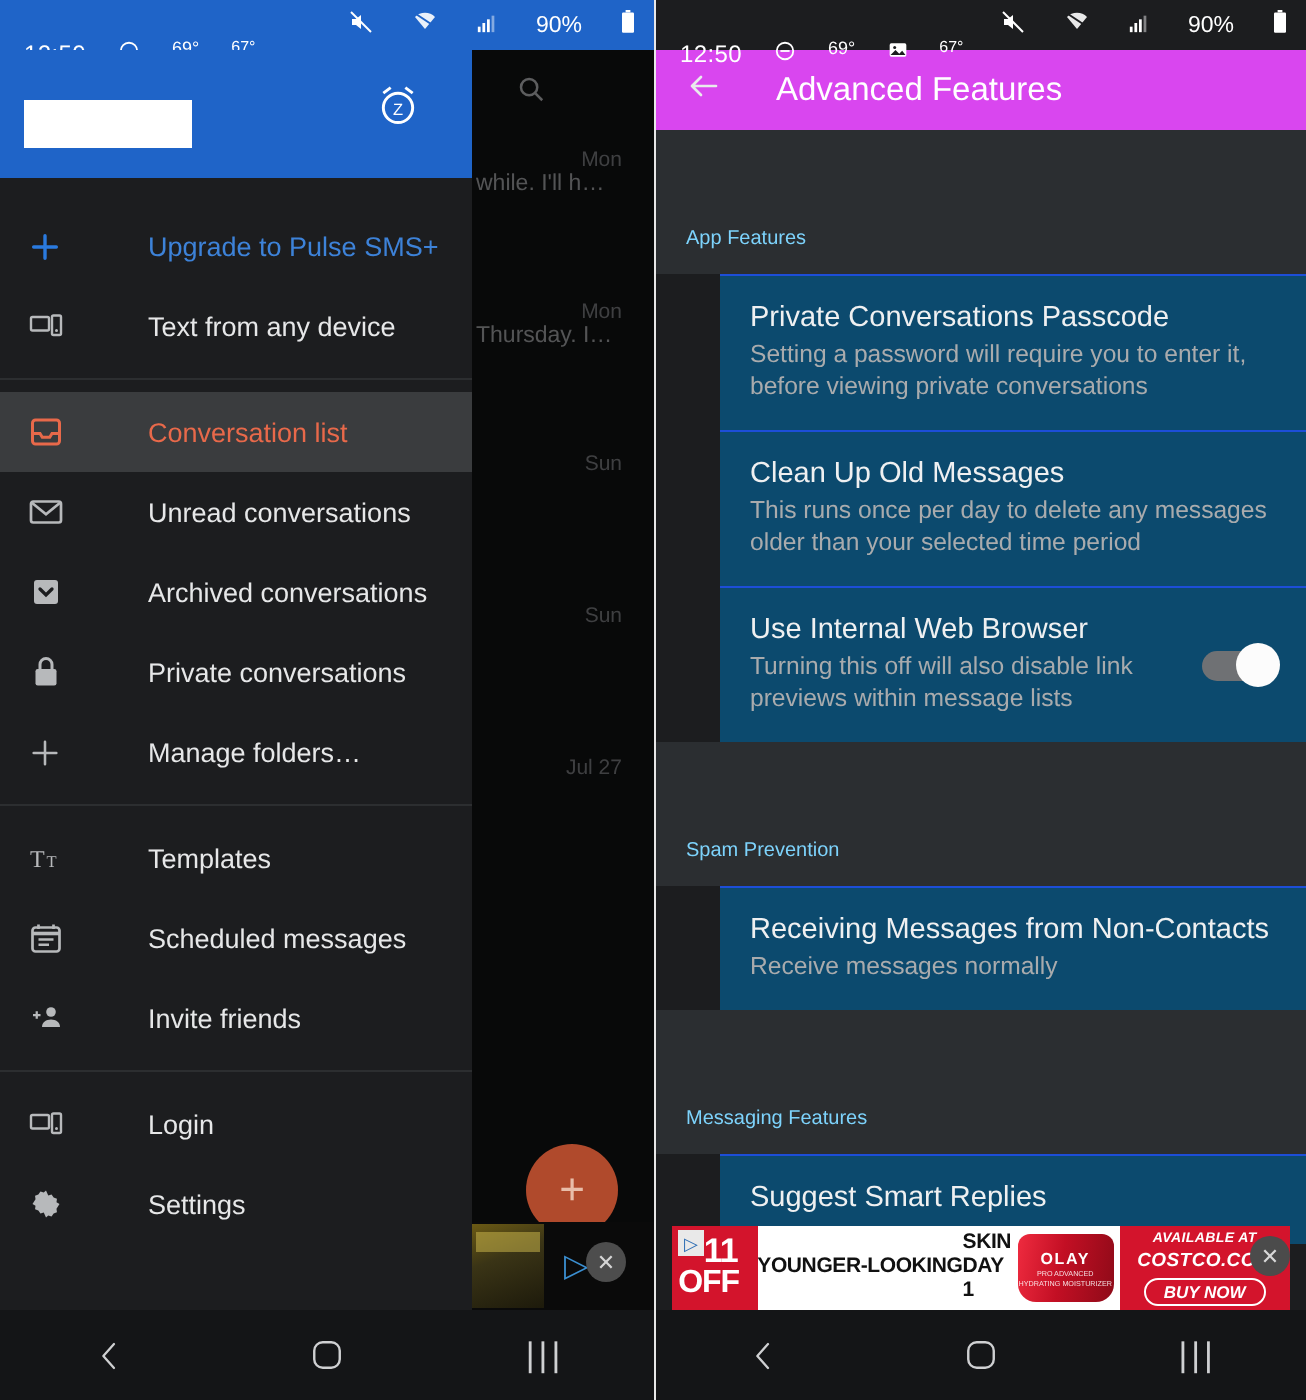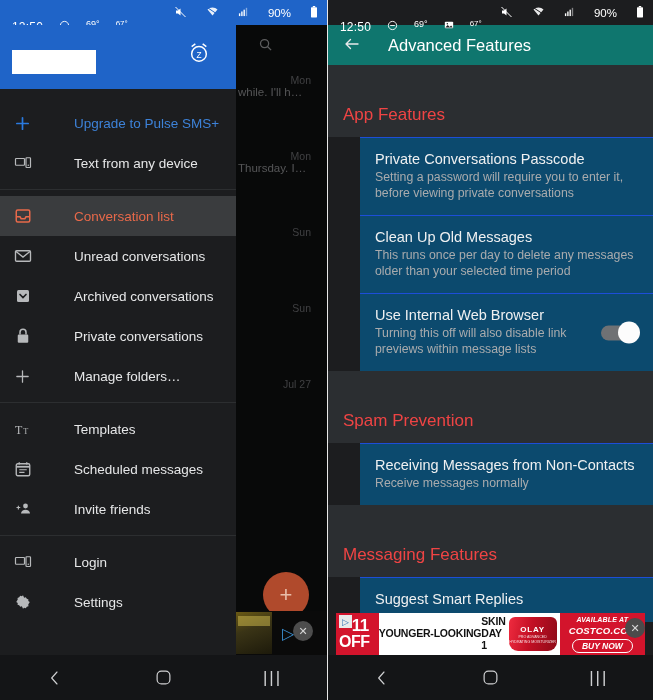--- a/index.html
+++ b/index.html
@@ -97,30 +97,30 @@
   .left-ad-play { margin-left: 10px; color: #3b8fd1; font-size: 16px; }
   .left-ad-x {
     position: absolute; right: 14px; top: 10px; width: 20px; height: 20px;
     border-radius: 50%; background: #4d4d4d; color: #d6d6d6;
     display: flex; align-items: center; justify-content: center; font-size: 11px;
   }
 
   
   .appbar {
     height: 40px; display: flex; align-items: center; padding-left: 14px;
-    background: #0f766e;
+    background: #d946ef;
   }
   .appbar-back { color: #e9eaec; font-size: 19px; line-height: 1; }
   .appbar-title { color: #fff; font-size: 16.5px; margin-left: 26px; }
   .settings-body { position: relative; background: #1c1d1f; height: 660px; overflow: hidden; }
   .sec-head {
     background: #2b2e31; height: 72px; display: flex; align-items: flex-end;
     padding: 0 0 12px 15px;
   }
-  .sec-head .t { font-size: 17px; color: #ef4444; }
+  .sec-head .t { font-size: 10px; color: #7dd3fc; }
   .pref {
     background: #0c4a6e; padding: 12px 15px 13px 15px; position: relative;
     border-top: 1px solid #1d4ed8;
     margin-left: 32px;
   }
   .pref-title { font-size: 14.5px; color: #eff0f1; line-height: 1.25; }
   .pref-sum { font-size: 12.3px; color: #a9abad; line-height: 1.3; margin-top: 2px; }
   .pref.with-toggle { padding-right: 70px; }
   .toggle {
     position: absolute; right: 16px; top: 50%; transform: translateY(-50%);

